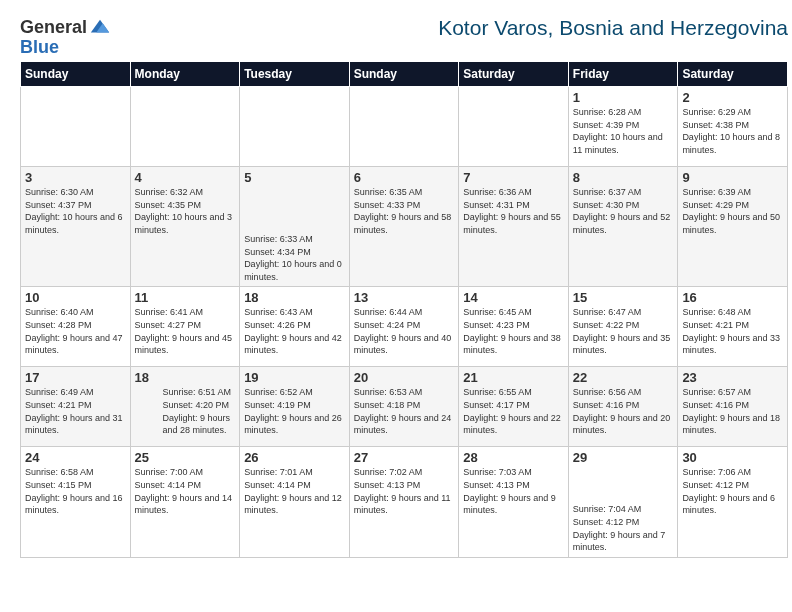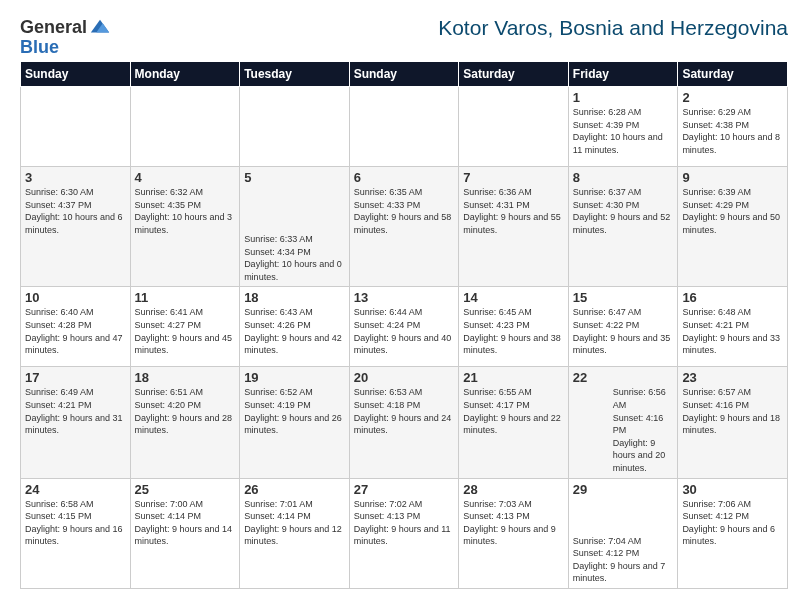--- a/index.html
+++ b/index.html
@@ -243,21 +243,21 @@
         </tr>
         <tr>
           <td>
             <span class="day-number">17</span>
             <div class="cell-text" style="white-space: pre-line;">Sunrise: 6:49 AM
 Sunset: 4:21 PM
 Daylight: 9 hours and 31 minutes.</div>
           </td>
           <td>
             <span class="day-number">18</span>
-            <div class="cell-text" style="white-space: pre-line;">Sunrise: 6:51 AM
+            <div class="cell-text" style="white-space: pre-line; margin-left: 28px;">Sunrise: 6:51 AM
 Sunset: 4:20 PM
 Daylight: 9 hours and 28 minutes.</div>
           </td>
           <td>
             <span class="day-number">19</span>
             <div class="cell-text" style="white-space: pre-line;">Sunrise: 6:52 AM
 Sunset: 4:19 PM
 Daylight: 9 hours and 26 minutes.</div>
           </td>
           <td>
@@ -267,21 +267,21 @@
 Daylight: 9 hours and 24 minutes.</div>
           </td>
           <td>
             <span class="day-number">21</span>
             <div class="cell-text" style="white-space: pre-line;">Sunrise: 6:55 AM
 Sunset: 4:17 PM
 Daylight: 9 hours and 22 minutes.</div>
           </td>
           <td>
             <span class="day-number">22</span>
-            <div class="cell-text" style="white-space: pre-line; margin-left: 40px;">Sunrise: 6:56 AM
+            <div class="cell-text" style="white-space: pre-line;">Sunrise: 6:56 AM
 Sunset: 4:16 PM
 Daylight: 9 hours and 20 minutes.</div>
           </td>
           <td>
             <span class="day-number">23</span>
             <div class="cell-text" style="white-space: pre-line;">Sunrise: 6:57 AM
 Sunset: 4:16 PM
 Daylight: 9 hours and 18 minutes.</div>
           </td>
         </tr>

